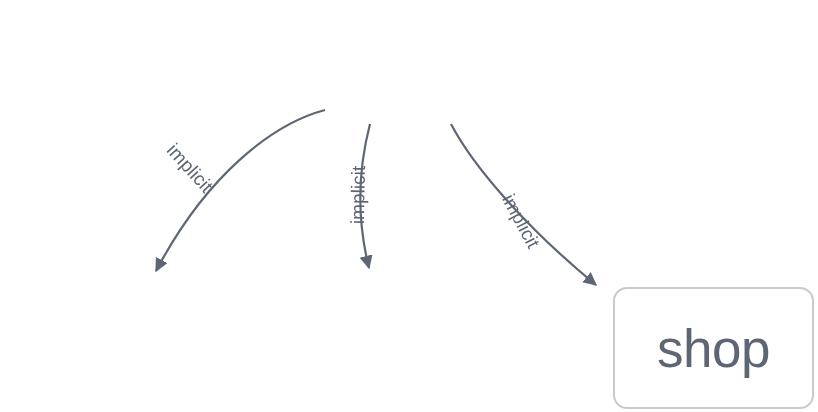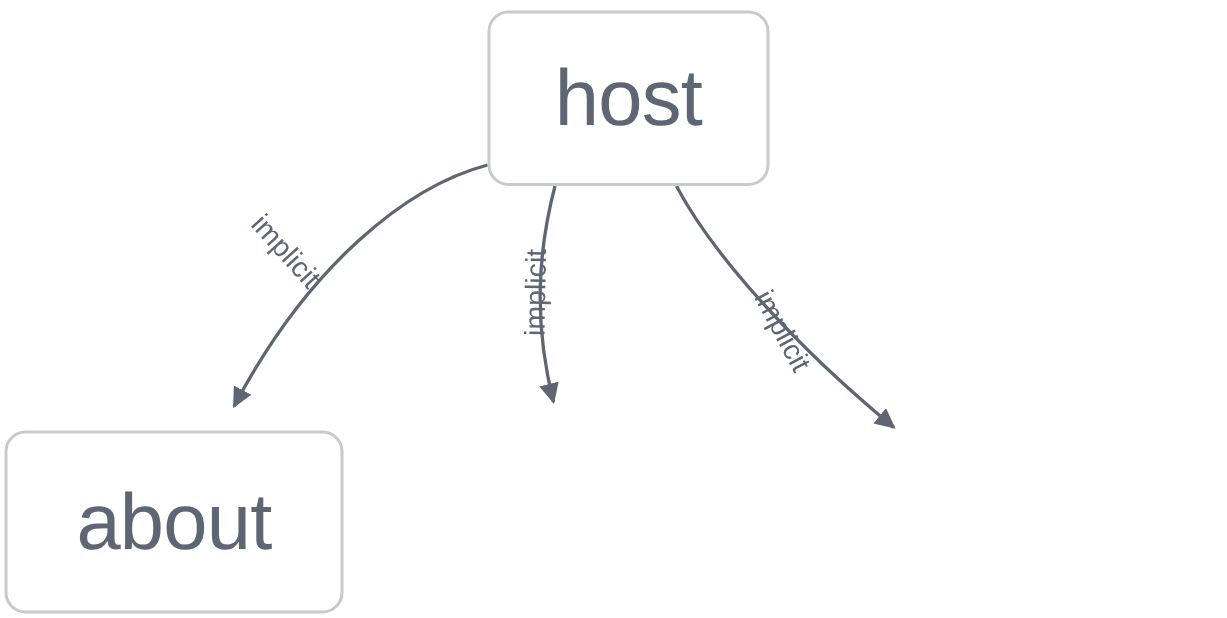--- a/index.html
+++ b/index.html
@@ -107,29 +107,26 @@
       </marker>
     </defs>
 
     <path d="M 325,110 C 272,124 206,176 156,271" fill="none" stroke="#5f6673" stroke-width="2.2" marker-end="url(#arrowhead)"></path>
 
     <path d="M 370,124 C 358,170 356,216 369,268" fill="none" stroke="#5f6673" stroke-width="2.2" marker-end="url(#arrowhead)"></path>
 
     <path d="M 451,124 C 474,168 528,229 596,285" fill="none" stroke="#5f6673" stroke-width="2.2" marker-end="url(#arrowhead)"></path>
   </svg>
 
-  <div class="node" id="node-host">
-    <span class="node-label">host</span>
-  </div>
-
-  <div class="node" id="node-about">
-    <span class="node-label">about</span>
-  </div>
 
 
+
+  <div class="node" id="node-shop">
+    <span class="node-label">shop</span>
+  </div>
 
   <span class="edge-label" id="edge-label-about">implicit</span>
 
   <span class="edge-label" id="edge-label-cart">implicit</span>
 
   <span class="edge-label" id="edge-label-shop">implicit</span>
 
 </div>
 
 </body></html>

